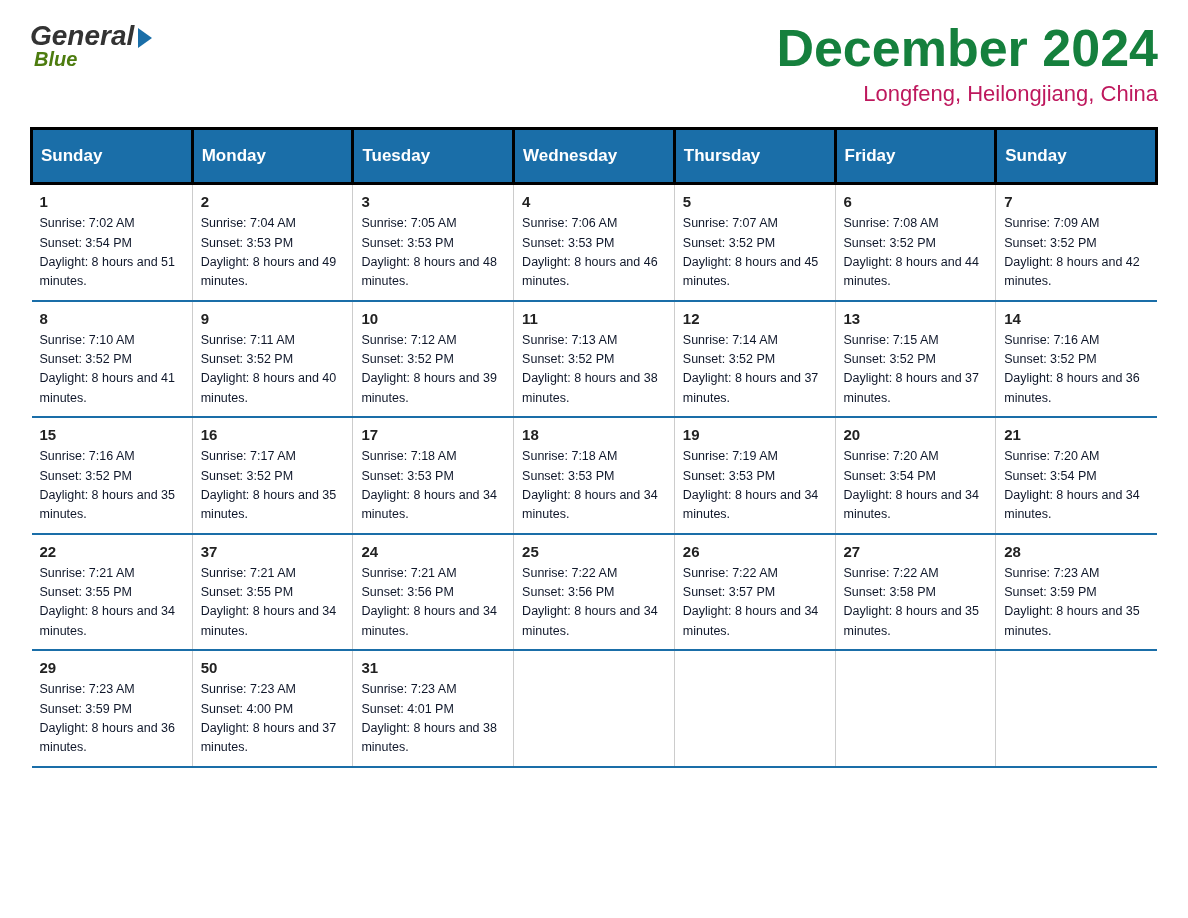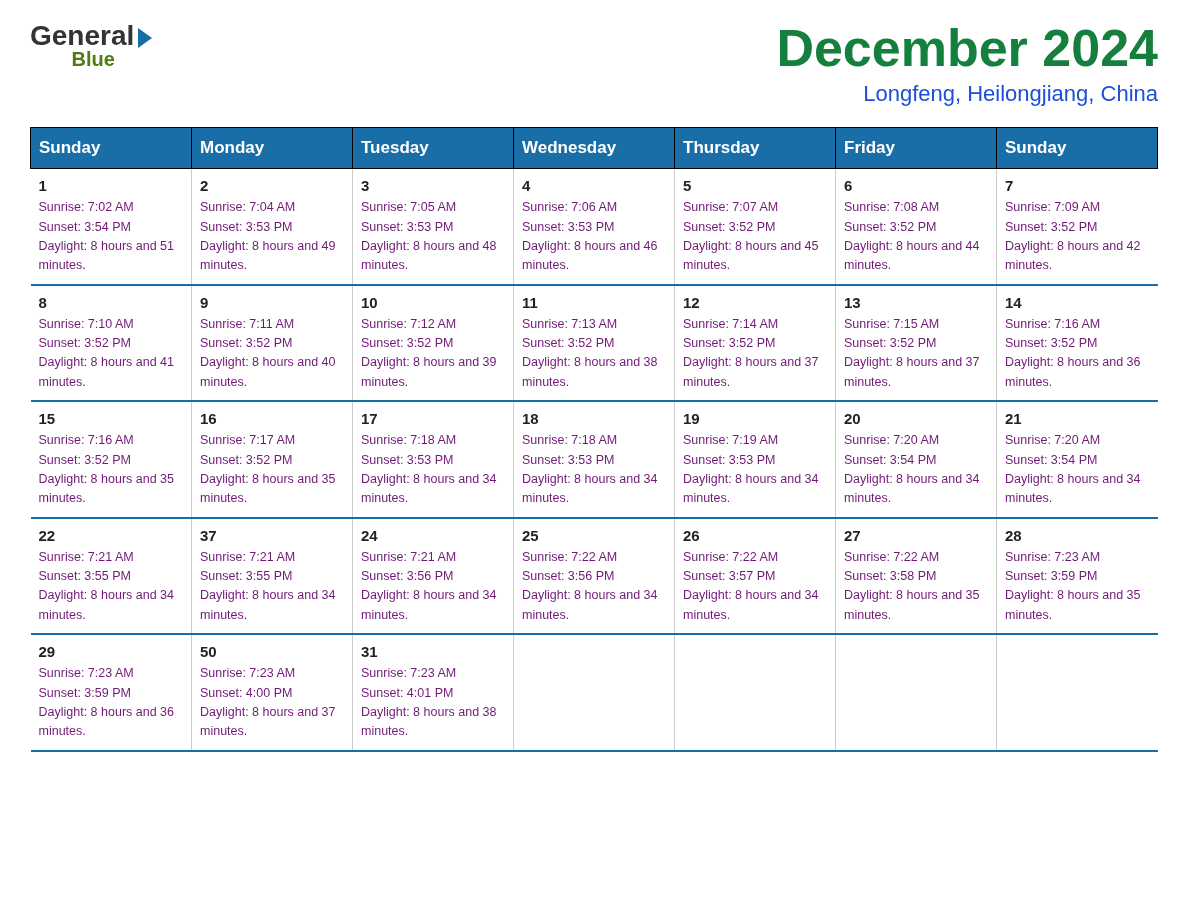--- a/index.html
+++ b/index.html
@@ -12,21 +12,22 @@
     }
     .header {
       display: flex;
       justify-content: space-between;
       align-items: flex-start;
       margin-bottom: 20px;
     }
     .logo {
       display: flex;
       flex-direction: column;
-      align-items: center;
+      align-items: flex-start;
+      font-style: italic;
     }
     .logo-top {
       display: flex;
       align-items: center;
     }
     .logo-general {
       font-size: 28px;
       font-weight: bold;
       color: #333;
       font-family: Arial, sans-serif;
@@ -52,38 +53,38 @@
       text-align: right;
     }
     .month-year {
       font-size: 52px;
       font-weight: bold;
       color: #15803d;
       line-height: 1.1;
     }
     .location {
       font-size: 22px;
-      color: #1d4ed8;
+      color: #be185d;
       margin-top: 4px;
     }
     table {
       width: 100%;
       border-collapse: collapse;
       table-layout: fixed;
     }
     thead tr {
       background-color: #1a6ea8;
     }
     thead th {
       color: #fff;
       font-size: 17px;
       font-weight: bold;
-      padding: 10px 8px;
+      padding: 16px 8px;
       text-align: left;
-      border: 1px solid #000000;
+      border: 3px solid #000000;
     }
     tbody tr {
       border-bottom: 2px solid #1a6ea8;
     }
     tbody td {
       vertical-align: top;
       padding: 8px;
       font-size: 13px;
       color: #333;
       border-right: 1px solid #ccc;
@@ -94,21 +95,21 @@
     }
     .day-num {
       font-size: 15px;
       font-weight: bold;
       margin-bottom: 4px;
       color: #222;
     }
     .day-info {
       font-size: 12.5px;
       line-height: 1.55;
-      color: #701a75;
+      color: #0f172a;
     }
     .empty-cell {
       background: #fff;
     }
   </style>
 </head>
 <body>
 
 <div class="header">
   <div class="logo">

